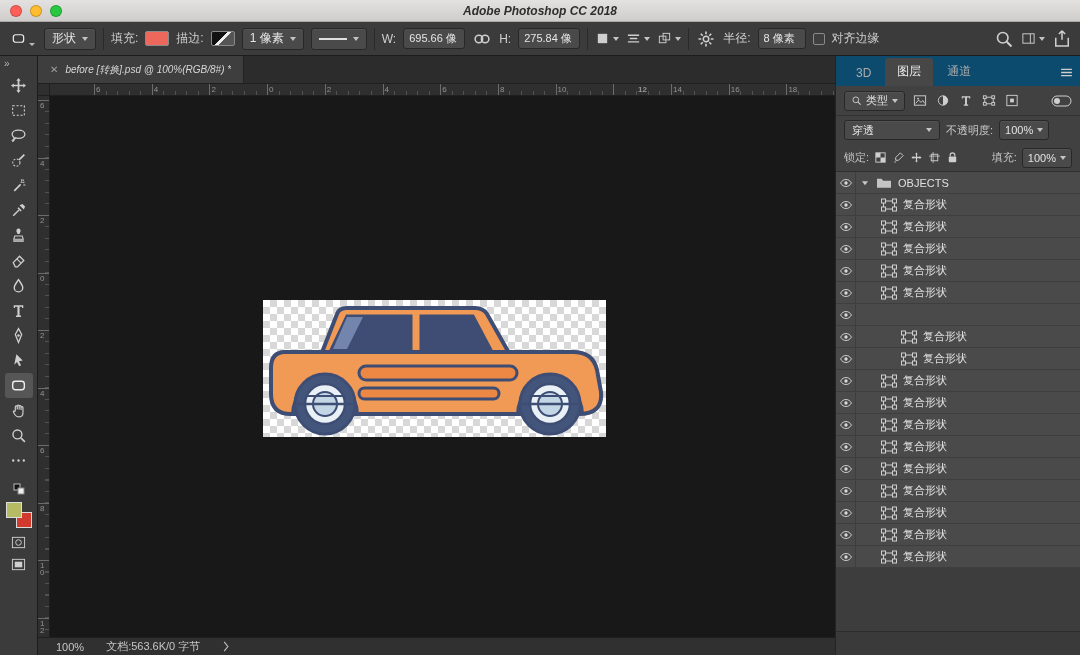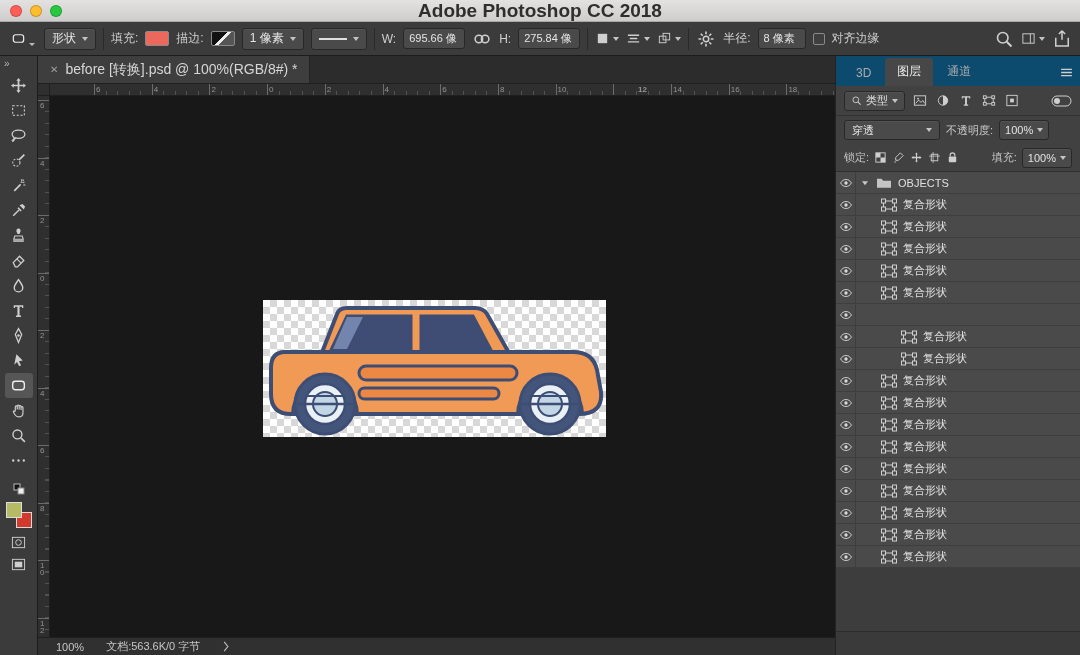--- a/index.html
+++ b/index.html
@@ -6,21 +6,21 @@
   html,body { width:1080px; height:655px; overflow:hidden; background:#333;
     font-family:"Liberation Sans","DejaVu Sans",sans-serif; }
   .app { width:1080px; height:655px; display:flex; flex-direction:column; }
 
   
   .titlebar { height:22px; background:linear-gradient(#e4e2e1,#cfcdcc); border-bottom:1px solid #aaa8a7;
     position:relative; display:flex; align-items:center; justify-content:center; flex:none; }
   .traffic { position:absolute; left:10px; top:5px; display:flex; gap:8px; }
   .tl { width:12px; height:12px; border-radius:50%; border:.5px solid rgba(0,0,0,.2); display:inline-block; }
   .tl.red{background:#ff5f57} .tl.yellow{background:#febc2e} .tl.green{background:#28c840}
-  .title { font-size:19px; color:#2e2e2e; font-weight:600; }
+  .title { font-size:12px; color:#2e2e2e; font-weight:600;font-style:italic; }
 
   
   .options-bar { height:34px; background:#3b3b3b; border-bottom:1px solid #1c1c1c; flex:none;
     display:flex; align-items:center; padding:0 8px; gap:7px; color:#cfcfcf; font-size:12px; }
   .sep { width:1px; height:22px; background:#2a2a2a; flex:none; }
   .label { color:#cfcfcf; white-space:nowrap; }
   .dd { display:flex; align-items:center; background:#4a4a4a; border:1px solid #282828; border-radius:3px;
     height:22px; padding:0 7px; gap:6px; color:#e3e3e3; white-space:nowrap; box-shadow:inset 0 1px 0 rgba(255,255,255,.05); }
   .caret { width:0; height:0; border-left:3.5px solid transparent; border-right:3.5px solid transparent;
     border-top:4px solid #c4c4c4; flex:none; }
@@ -56,21 +56,21 @@
   .ib-sm { width:12px; height:12px; display:inline-flex; }
   .swatches { position:relative; width:26px; height:26px; }
   .swatches .fg { position:absolute; left:0; top:0; width:16px; height:16px; background:var(--fg-swatch); border:1px solid #dcdcdc; z-index:2; }
   .swatches .bg { position:absolute; right:0; bottom:0; width:16px; height:16px; background:var(--bg-swatch); border:1px solid #dcdcdc; }
 
   
   .doc-area { width:797px; display:flex; flex-direction:column; flex:none; }
   .tab-bar { height:28px; background:#2c2c2c; border-bottom:1px solid #1f1f1f; display:flex; align-items:stretch; flex:none; }
   .doc-tab { background:#3e3e3e; border-right:1px solid #222; display:flex; align-items:center; gap:7px; padding:0 12px; max-width:300px; }
   .tab-close { color:#9f9f9f; font-size:10px; }
-  .tab-title { color:#d6d6d6; font-size:14px; white-space:nowrap; overflow:hidden; }
+  .tab-title { color:#d6d6d6; font-size:10px; white-space:nowrap; overflow:hidden;font-style:italic; }
 
   .ruler-row { height:12px; display:flex; flex:none; }
   .ruler-corner { width:12px; height:12px; background:#2f2f2f; border-right:1px solid #1f1f1f; border-bottom:1px solid #1f1f1f; flex:none; }
   .h-ruler { flex:1; position:relative; background:#2f2f2f; border-bottom:1px solid #1f1f1f;
     background-image:
       repeating-linear-gradient(90deg,#6c6c6c 0 1px,transparent 1px 57.7px),
       repeating-linear-gradient(90deg,#525252 0 1px,transparent 1px 11.54px);
     background-size:100% 100%,100% 4px;
     background-position:44px 0,44px 100%;
     background-repeat:no-repeat; overflow:hidden; }

